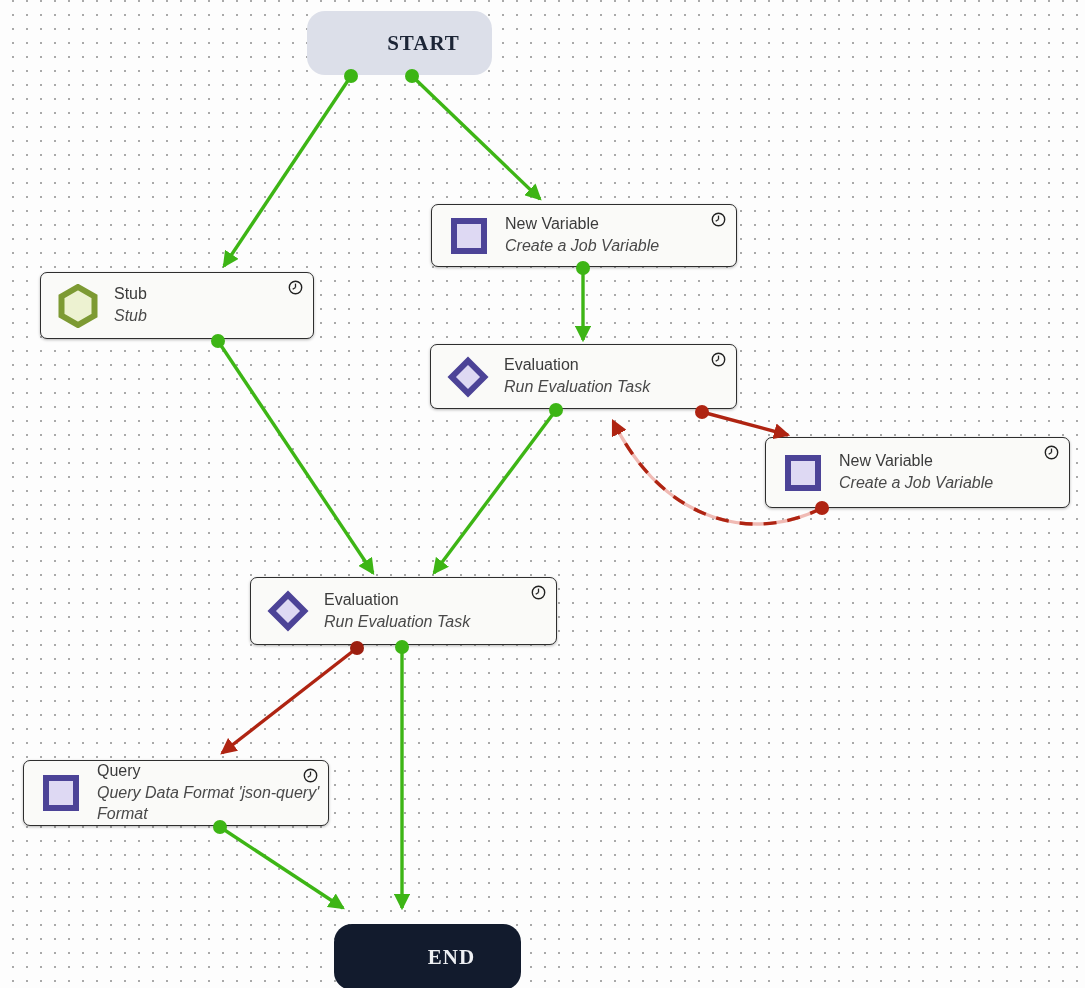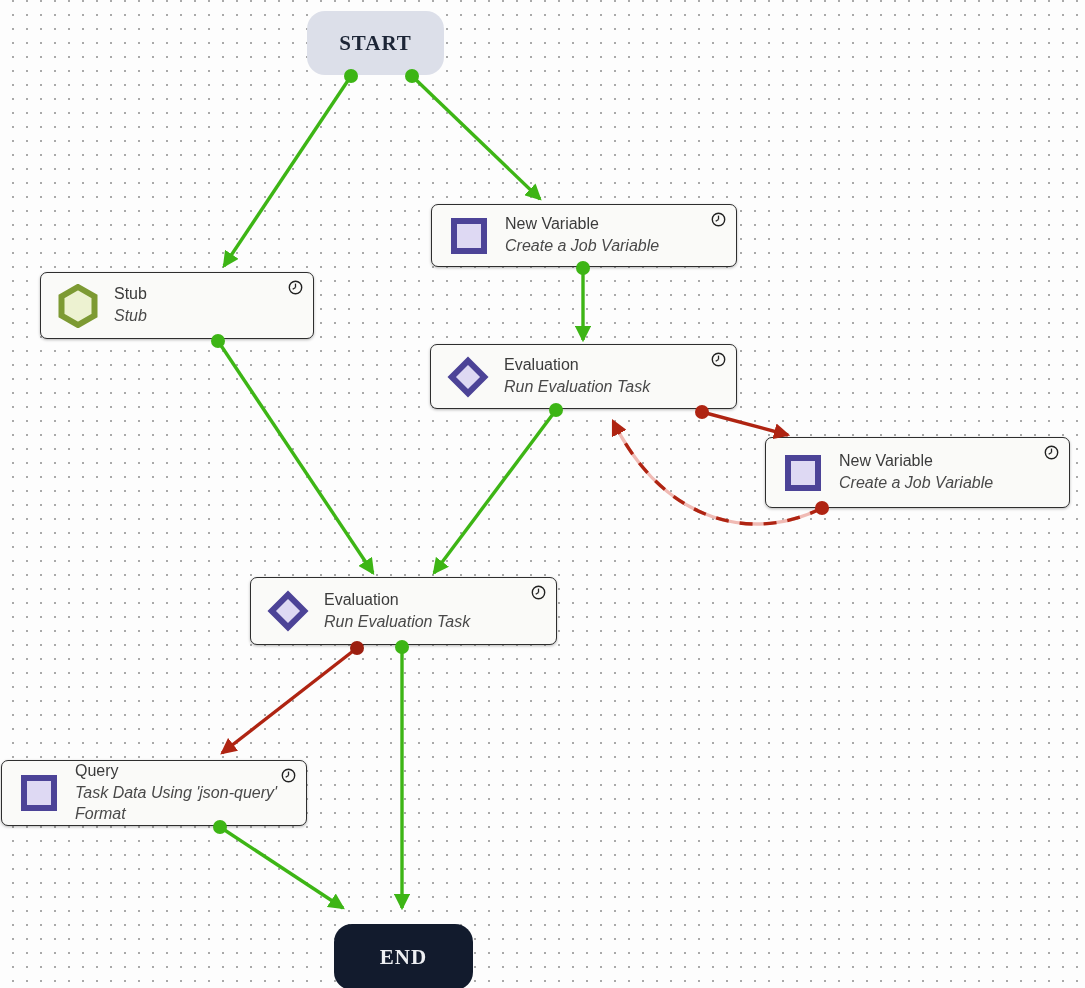--- a/index.html
+++ b/index.html
@@ -28,29 +28,30 @@
   .nodetitle{font-size:16px;color:#3b3b3b;line-height:1.25;}
   .nodesub{font-size:16px;font-style:italic;color:#494949;line-height:1.3;margin-top:2px;}
   .clock{position:absolute;top:7px;right:10px;}
   .capnode{
     position:absolute;
     border-radius:18px;
     display:flex;align-items:center;justify-content:center;
     font-family:"Liberation Serif", serif;
     font-weight:bold;
     letter-spacing:1px;
+    padding-left:48px;
   }
   #start-node{left:307px;top:11px;width:137px;height:64px;background:#dcdfe9;color:#1c2536;font-size:21px;}
   #end-node{left:334px;top:924px;width:139px;height:66px;background:#121b2d;color:#eef0f3;font-size:21px;}
   #node-0{left:431px;top:204px;width:306px;height:63px;}
   #node-1{left:40px; top:272px;width:274px;height:67px;}
   #node-2{left:430px;top:344px;width:307px;height:65px;}
   #node-3{left:765px;top:437px;width:305px;height:71px;}
   #node-4{left:250px;top:577px;width:307px;height:68px;}
-  #node-5{left:1px; top:760px;width:306px;height:66px;}
+  #node-5{left:23px; top:760px;width:306px;height:66px;}
   #edges{position:absolute;left:0;top:0;z-index:5;pointer-events:none;}
 </style>
 </head>
 <body>
 
 <div id="canvas">
 
   <div id="start-node" class="capnode">
     <span>START</span>
   </div>
@@ -151,21 +152,21 @@
   </div>
 
   <div id="node-5" class="tasknode">
     <span class="nodeicon">
       <svg width="38" height="38">
           <rect x="4" y="4" width="30" height="30" fill="#ded9f3" stroke="#4c4397" stroke-width="6"></rect>
         </svg>
     </span>
     <span class="nodetext">
       <span class="nodetitle">Query</span>
-      <span class="nodesub">Task Data Using 'json-query' Format</span>
+      <span class="nodesub">Query Data Format 'json-query' Format</span>
     </span>
     <span class="clock">
       <svg width="15" height="15">
           <circle cx="7.5" cy="7.5" r="6.2" fill="none" stroke="#222" stroke-width="1.4"></circle>
           <line x1="7.5" y1="7.5" x2="7.5" y2="3.6" stroke="#222" stroke-width="1.3"></line>
           <line x1="7.5" y1="7.5" x2="4.7" y2="9.3" stroke="#222" stroke-width="1.3"></line>
         </svg>
     </span>
   </div>
 

